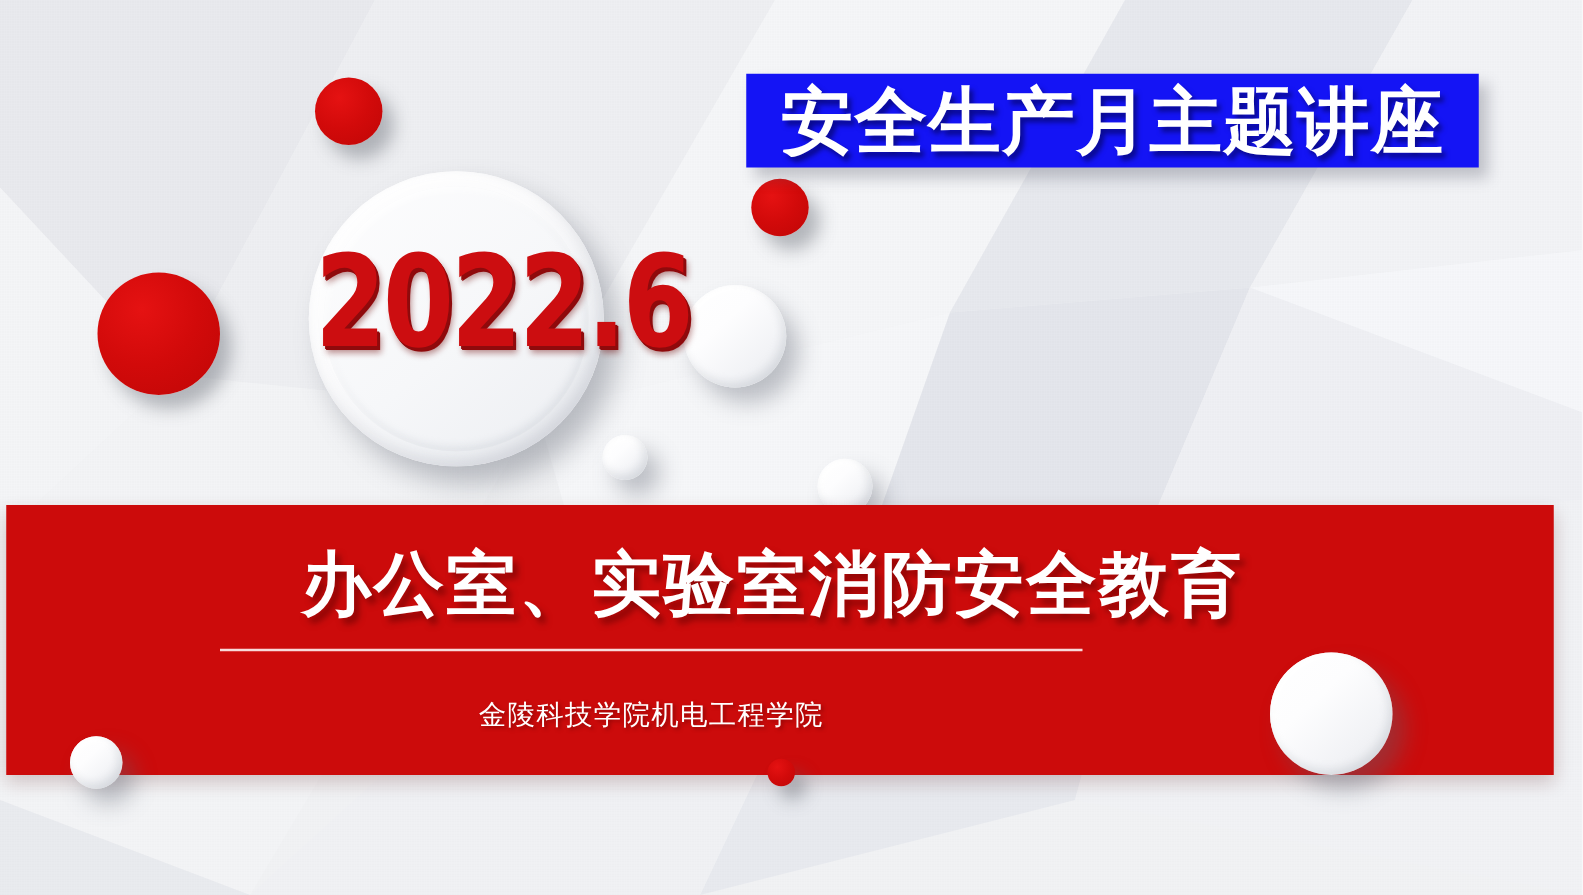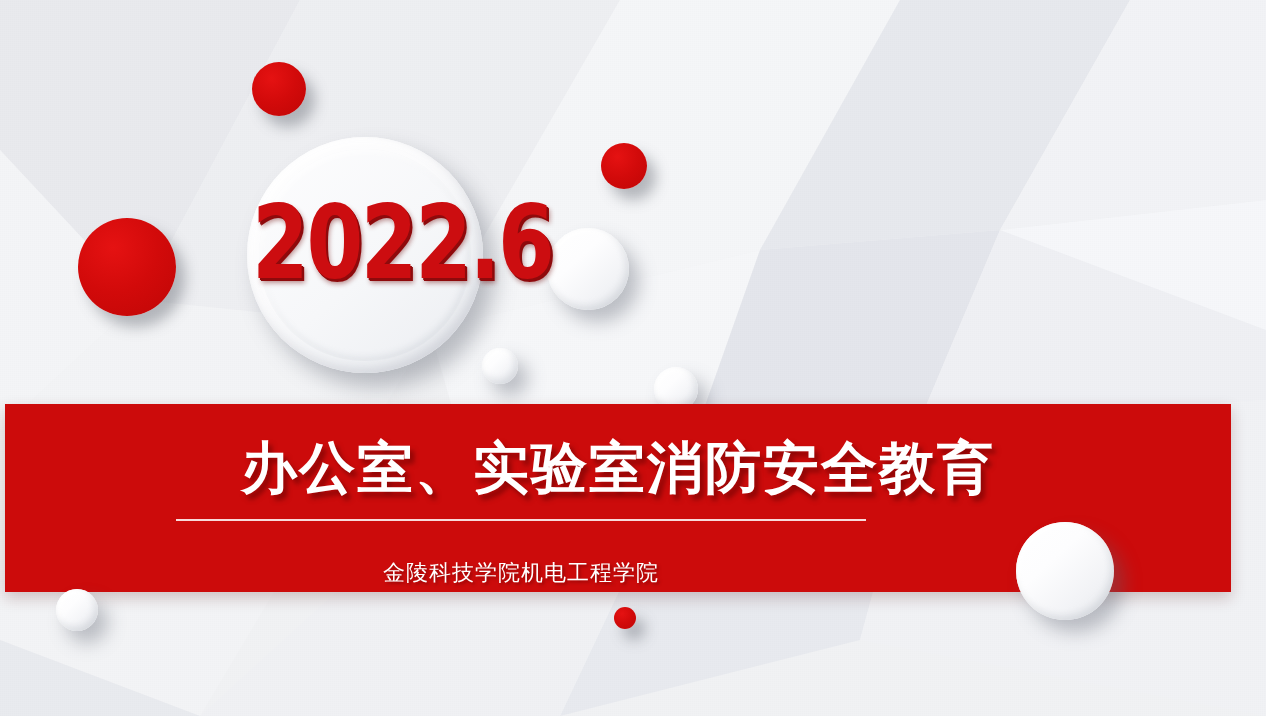--- a/index.html
+++ b/index.html
@@ -130,24 +130,25 @@
     white-space: nowrap;
     text-shadow: 3px 4px 4px rgba(0,0,60,.55);
   }
 
   
   #red-banner {
     position: absolute;
     left: 5px;
     top: 404px;
     width: 1226px;
-    height: 188px;
+    height: 216px;
     background: #cc0b0b;
     box-shadow: 0 6px 14px rgba(80,20,20,.22);
     z-index: 5;
+    padding-left: 12px;
   }
 
   #main-title {
     position: absolute;
     left: 0;
     top: 36px;
     width: 1226px;
     text-align: center;
     font-family: "DejaVu Sans", "Liberation Sans", sans-serif;
     font-size: 56px;
@@ -224,20 +225,23 @@
 
   <div class="deco dot-white" style="left:547px;top:228px;width:82px;height:82px;"></div>
   <div class="deco dot-white" style="left:482px;top:348px;width:36px;height:36px;"></div>
   <div class="deco dot-white" style="left:654px;top:367px;width:44px;height:44px;"></div>
   <div class="deco dot-white" style="left:1016px;top:522px;width:98px;height:98px;z-index:7;"></div>
   <div class="deco dot-white" style="left:56px;top:589px;width:42px;height:42px;z-index:7;"></div>
 
   <div id="year-circle"></div>
   <div id="year-text">2022.6</div>
 
+  <div id="blue-banner">
+    <span id="blue-banner-text">安全生产月主题讲座</span>
+  </div>
 
   <div id="red-banner">
     <div id="main-title">办公室、实验室消防安全教育</div>
     <div id="title-rule"></div>
     <div id="sub-title">金陵科技学院机电工程学院</div>
   </div>
 
 </div>
 
 </body></html>

